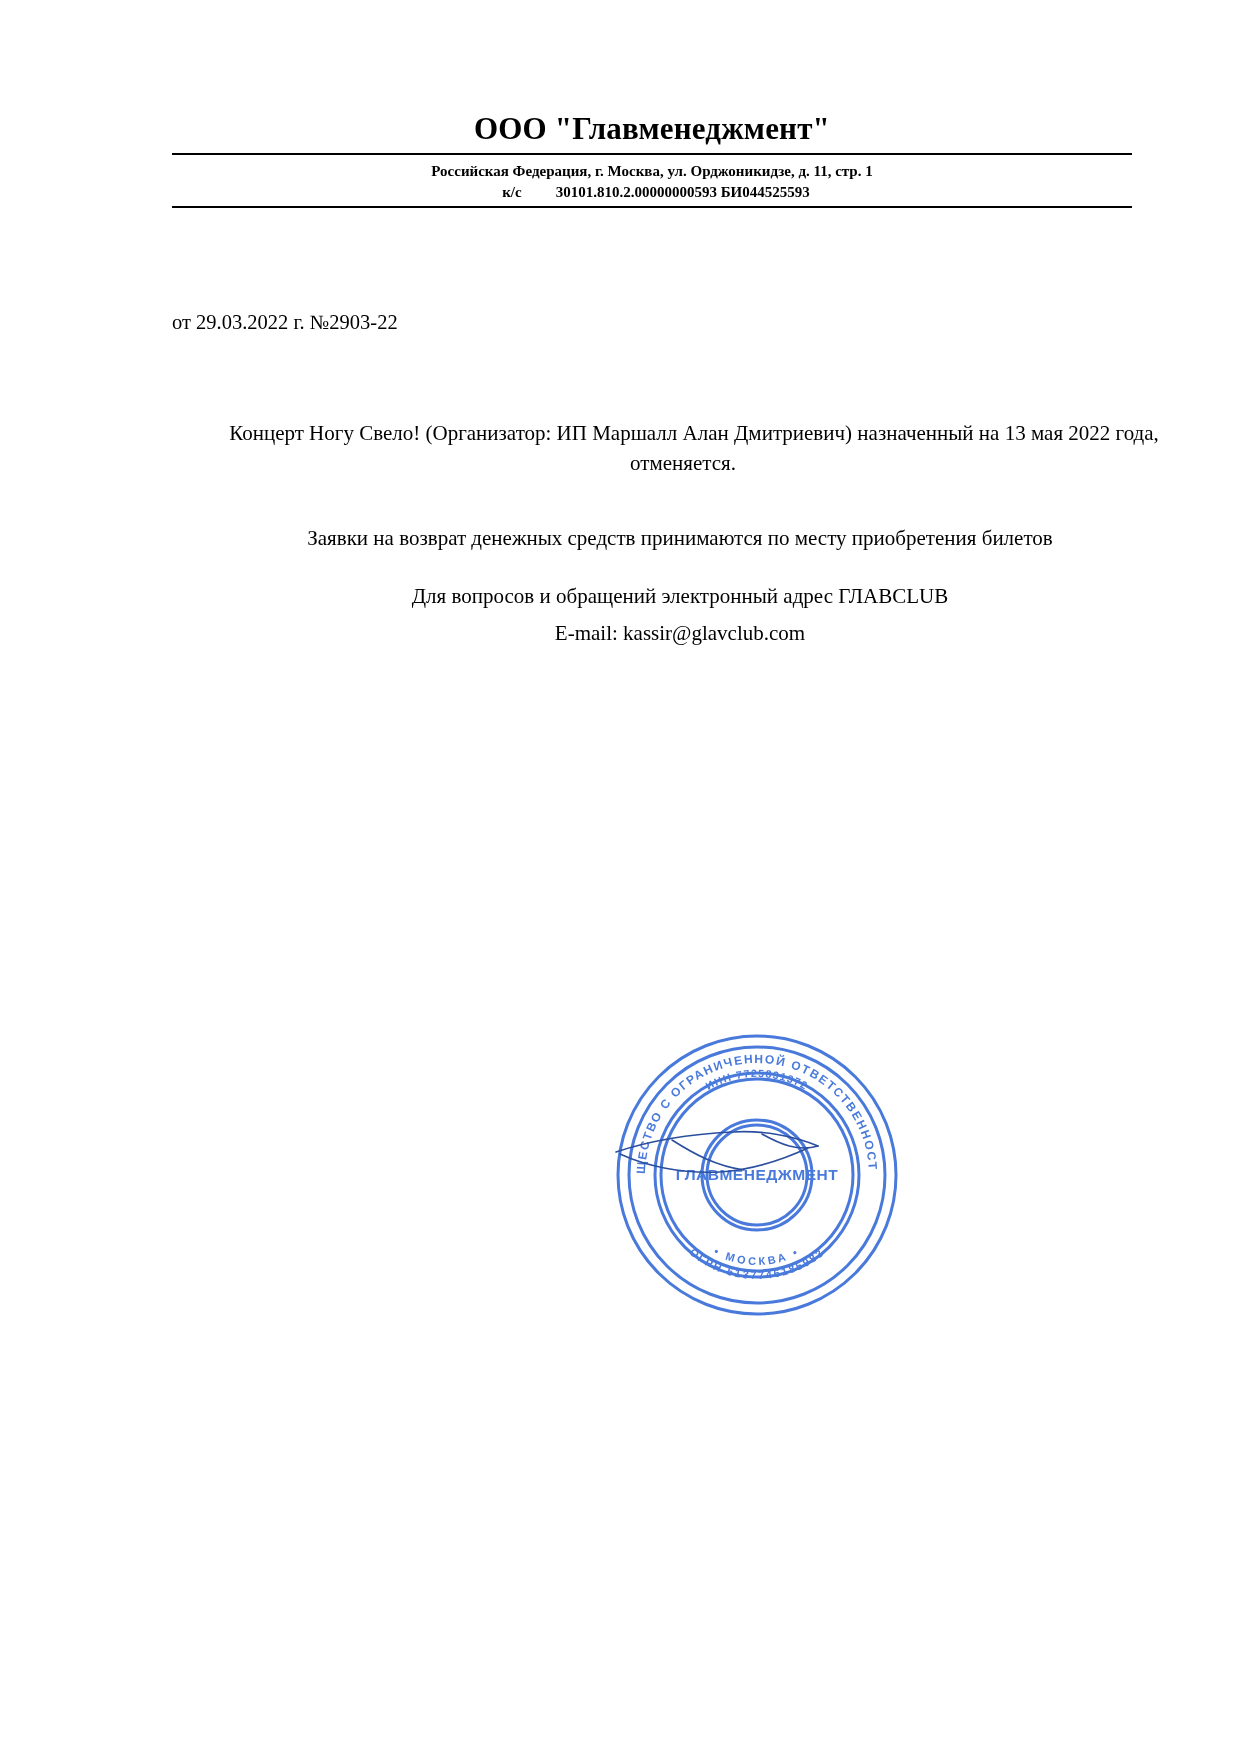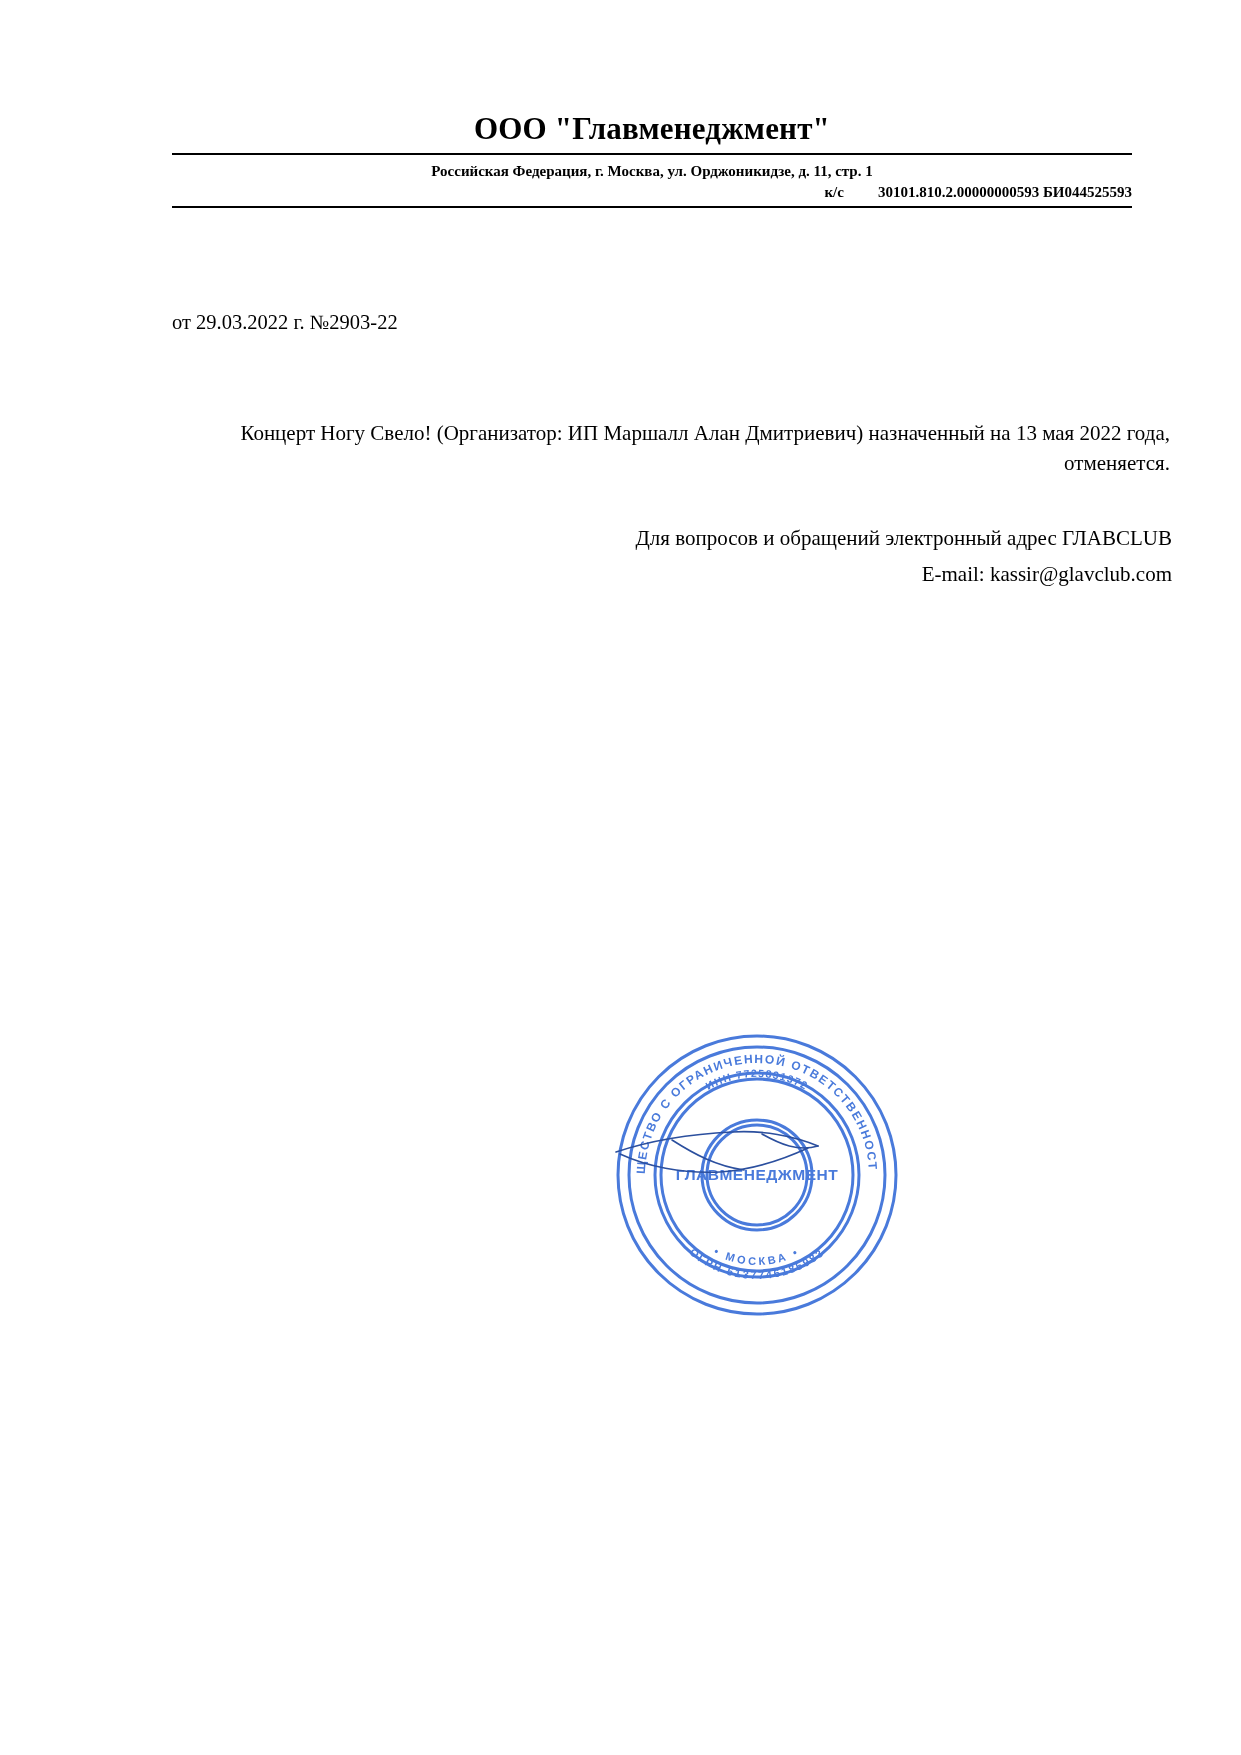--- a/index.html
+++ b/index.html
@@ -46,21 +46,21 @@
     font-size: 15px;
     font-weight: bold;
     line-height: 1.42;
   }
 
   .lh-line {
     white-space: nowrap;
   }
 
   .lh-line.kc {
-    text-align: right;
+    text-align: center;
     padding-left: 8px;
     border-bottom: 2px solid #000;
     padding-bottom: 2px;
   }
 
   .lh-line.kc .kc-gap {
     display: inline-block;
     width: 34px;
   }
 
@@ -78,22 +78,22 @@
   .body-block {
     position: absolute;
     left: 172px;
     top: 418px;
     width: 1000px;
     font-size: 21px;
     line-height: 1.45;
   }
 
   .para {
-    margin: 0 0 28px 8px;
-    text-align: right;
+    margin: 0 0 28px 16px;
+    text-align: center;
   }
 
   .para.first {
     text-indent: 22px;
     margin-bottom: 44px;
     width: 990px;
   }
 
   .para.tight {
     margin-bottom: 6px;
@@ -134,20 +134,21 @@
       <div class="lh-line kc">
         <span>к/с</span><span class="kc-gap"></span><span>30101.810.2.00000000593  БИ044525593</span>
       </div>
     </div>
   </div>
 
   <div class="doc-ref">от 29.03.2022 г. №2903-22</div>
 
   <div class="body-block">
     <p class="para first">Концерт Ногу Свело! (Организатор: ИП Маршалл Алан Дмитриевич) назначенный на 13 мая 2022 года, отменяется.</p>
+    <p class="para">Заявки на возврат денежных средств принимаются по месту приобретения билетов</p>
     <p class="para tight">Для вопросов и обращений электронный адрес ГЛАВCLUB</p>
     <p class="para">E-mail: kassir@glavclub.com</p>
   </div>
 
   <div class="stamp-wrap">
     <svg class="stamp-svg" viewBox="0 0 290 290" xmlns="http://www.w3.org/2000/svg">
       <defs>
         <path id="arcTop" d="M 33,145 A 112,112 0 0 1 257,145"></path>
         <path id="arcTopIn" d="M 47,145 A 98,98 0 0 1 243,145"></path>
         <path id="arcBottom" d="M 41,145 A 104,104 0 0 0 249,145"></path>

